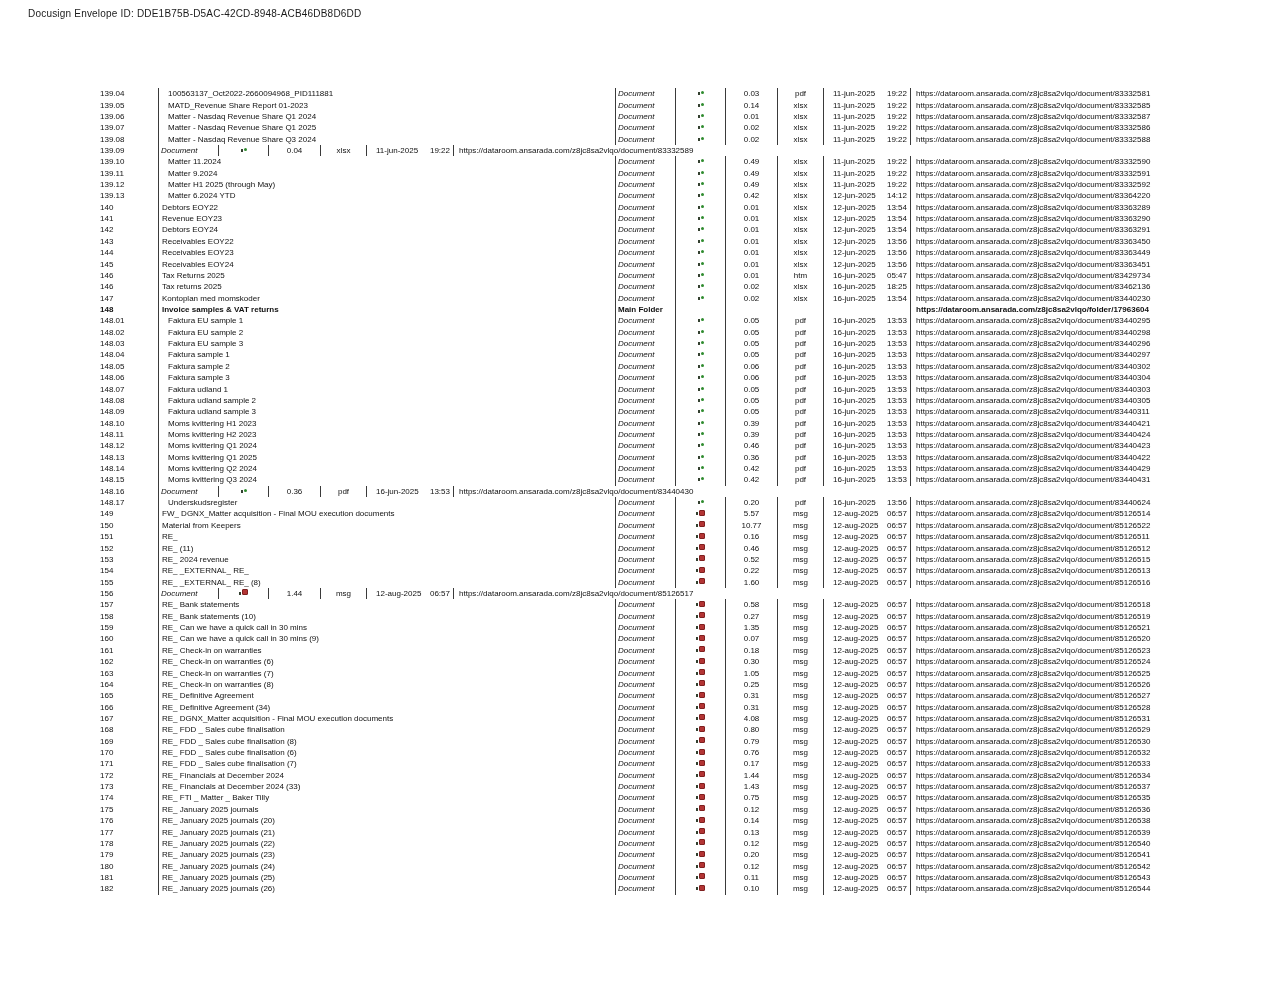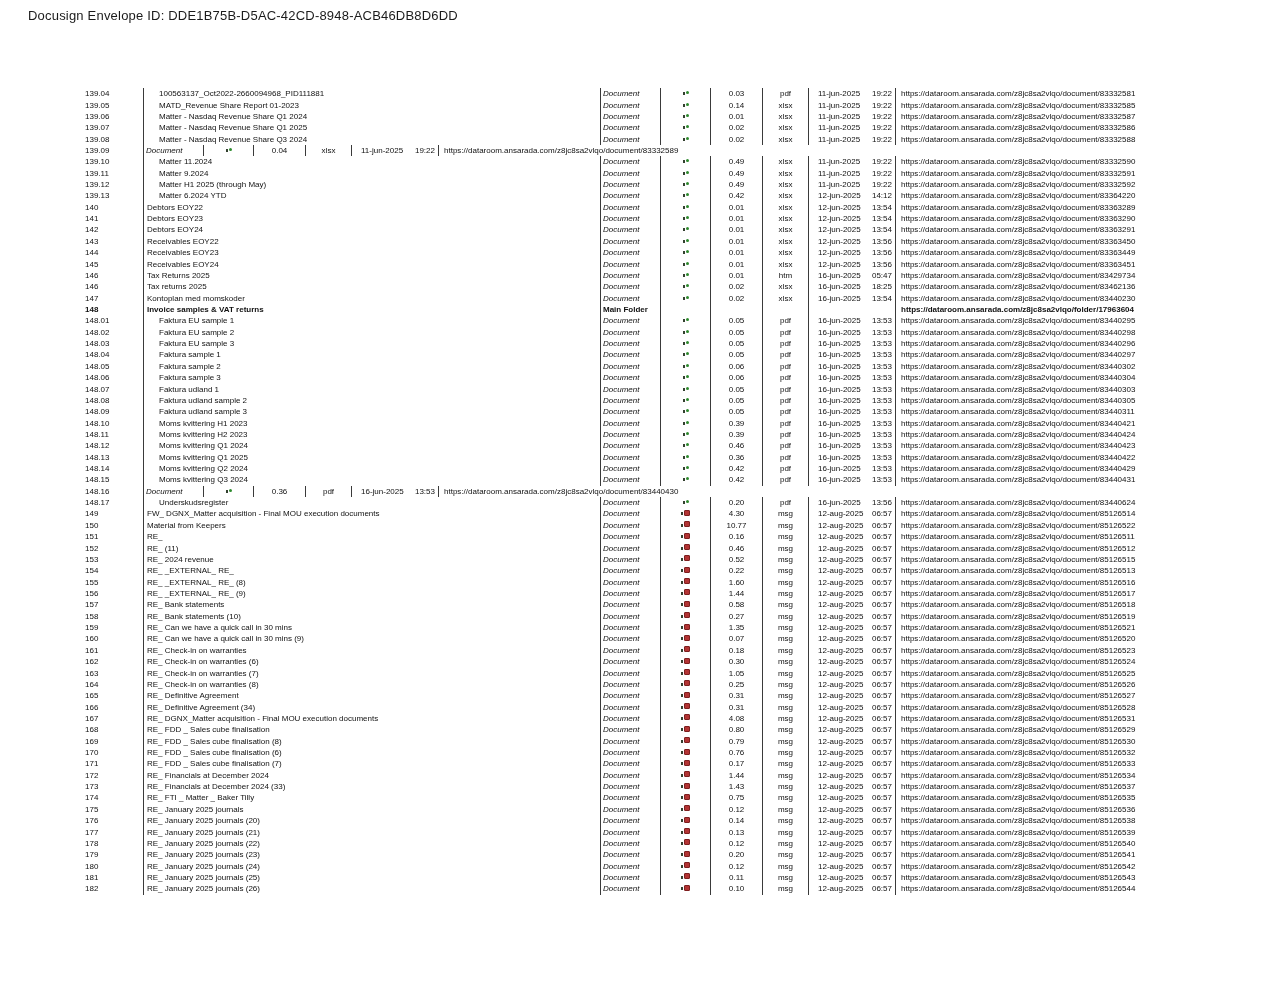--- a/index.html
+++ b/index.html
@@ -2,34 +2,34 @@
 <html style="--doc-green: #2e8b2e; --msg-red: #b23434;"><head>
 <meta charset="utf-8">
 <style>
   html,body { margin:0; padding:0; }
   body {
     width:1272px; height:983px; background:#ffffff; position:relative;
     font-family:"Liberation Sans", sans-serif; color:#111; overflow:hidden;
   }
   .envelope-id {
     position:absolute; left:28px; top:8px;
-    font-size:13px; letter-spacing:0.2px; color:#1b1b1b; white-space:pre;
+    font-size:10px; letter-spacing:0.2px; color:#1b1b1b; white-space:pre;
   }
   .index-table {
-    position:absolute; left:83px; top:88px; width:1094px;
+    position:absolute; left:98px; top:88px; width:1094px;
   }
   .row {
     display:flex; height:11.37px; align-items:center;
     font-size:8px; line-height:9px; white-space:nowrap;
   }
   .row.bold { font-weight:700;text-align:right; }
   .cell { box-sizing:border-box; height:100%; display:flex; align-items:center; overflow:hidden; }
   .c-id     { width:60px;  padding-left:2px; }
   .c-name   { width:457px; padding-left:3px; border-left:1px solid #3a3a3a; }
-  .c-name.ind { padding-left:15px; }
+  .c-name.ind { padding-left:9px; }
   .c-type   { width:60px;  padding-left:2px; border-left:1px solid #3a3a3a; font-style:italic; }
   .row.bold .c-type { font-style:normal; }
   .c-icon   { width:50px;  border-left:1px solid #3a3a3a; justify-content:center; gap:1px; }
   .c-size   { width:52px;  border-left:1px solid #3a3a3a; justify-content:center; }
   .c-format { width:46px;  border-left:1px solid #3a3a3a; justify-content:center; }
   .c-date   { width:87px;  border-left:1px solid #3a3a3a; justify-content:space-between; padding:0 3px 0 9px; }
   .c-url    { width:282px; padding-left:5px; border-left:1px solid #3a3a3a; }
   .speck { width:2px; height:3px; background:#33402f; display:inline-block; }
   .dot   { display:inline-block; }
   .dot.green { width:3px; height:3px; border-radius:50%; background:var(--doc-green); margin-bottom:2px; }
@@ -211,21 +211,21 @@
       <div class="cell c-size">0.01</div>
       <div class="cell c-format">xlsx</div>
       <div class="cell c-date">
         <span>12-jun-2025</span>
         <span>13:54</span>
       </div>
       <div class="cell c-url">https://dataroom.ansarada.com/z8jc8sa2vlqo/document/83363289</div>
     </div>
     <div class="row">
       <div class="cell c-id">141</div>
-      <div class="cell c-name">Debtors EOY23</div>
+      <div class="cell c-name">Revenue EOY23</div>
       <div class="cell c-type">Document</div>
       <div class="cell c-icon">
         <span class="speck"></span>
         <span class="dot green"></span>
       </div>
       <div class="cell c-size">0.01</div>
       <div class="cell c-format">xlsx</div>
       <div class="cell c-date">
         <span>12-jun-2025</span>
         <span>13:54</span>
@@ -629,21 +629,21 @@
       <div class="cell c-url">https://dataroom.ansarada.com/z8jc8sa2vlqo/document/83440624</div>
     </div>
     <div class="row">
       <div class="cell c-id">149</div>
       <div class="cell c-name">FW_ DGNX_Matter acquisition - Final MOU execution documents</div>
       <div class="cell c-type">Document</div>
       <div class="cell c-icon">
         <span class="speck"></span>
         <span class="dot red"></span>
       </div>
-      <div class="cell c-size">4.30</div>
+      <div class="cell c-size">5.57</div>
       <div class="cell c-format">msg</div>
       <div class="cell c-date">
         <span>12-aug-2025</span>
         <span>06:57</span>
       </div>
       <div class="cell c-url">https://dataroom.ansarada.com/z8jc8sa2vlqo/document/85126514</div>
     </div>
     <div class="row">
       <div class="cell c-id">150</div>
       <div class="cell c-name">Material from Keepers</div>
@@ -735,21 +735,20 @@
       <div class="cell c-size">1.60</div>
       <div class="cell c-format">msg</div>
       <div class="cell c-date">
         <span>12-aug-2025</span>
         <span>06:57</span>
       </div>
       <div class="cell c-url">https://dataroom.ansarada.com/z8jc8sa2vlqo/document/85126516</div>
     </div>
     <div class="row">
       <div class="cell c-id">156</div>
-      <div class="cell c-name">RE_ _EXTERNAL_ RE_ (9)</div>
       <div class="cell c-type">Document</div>
       <div class="cell c-icon">
         <span class="speck"></span>
         <span class="dot red"></span>
       </div>
       <div class="cell c-size">1.44</div>
       <div class="cell c-format">msg</div>
       <div class="cell c-date">
         <span>12-aug-2025</span>
         <span>06:57</span>

